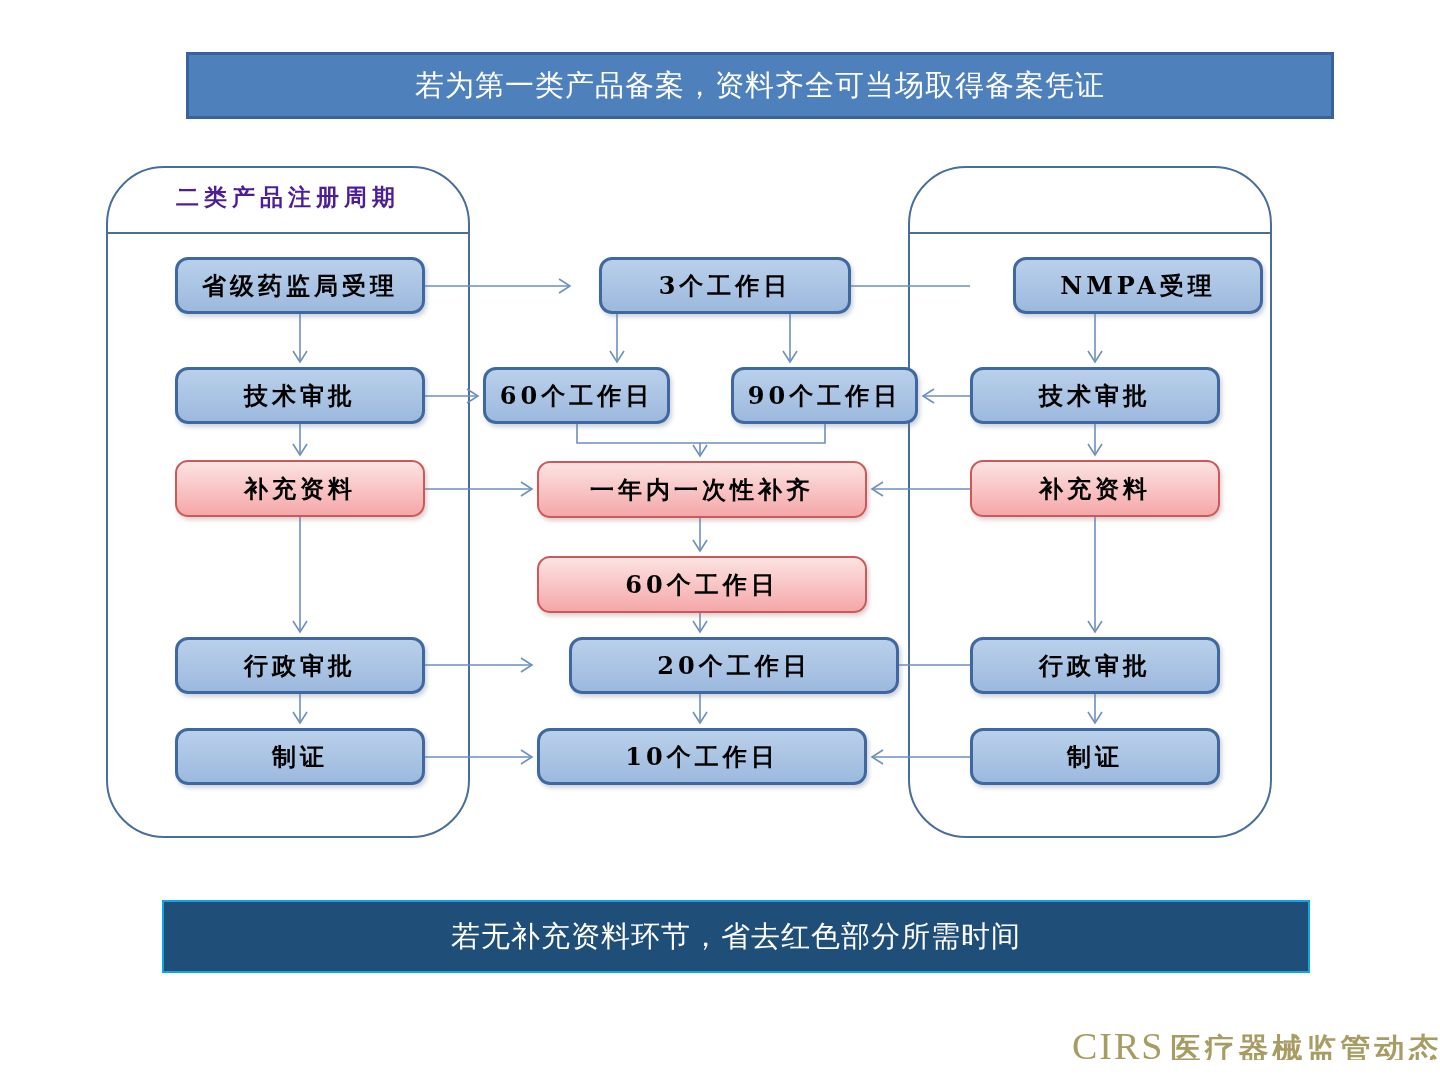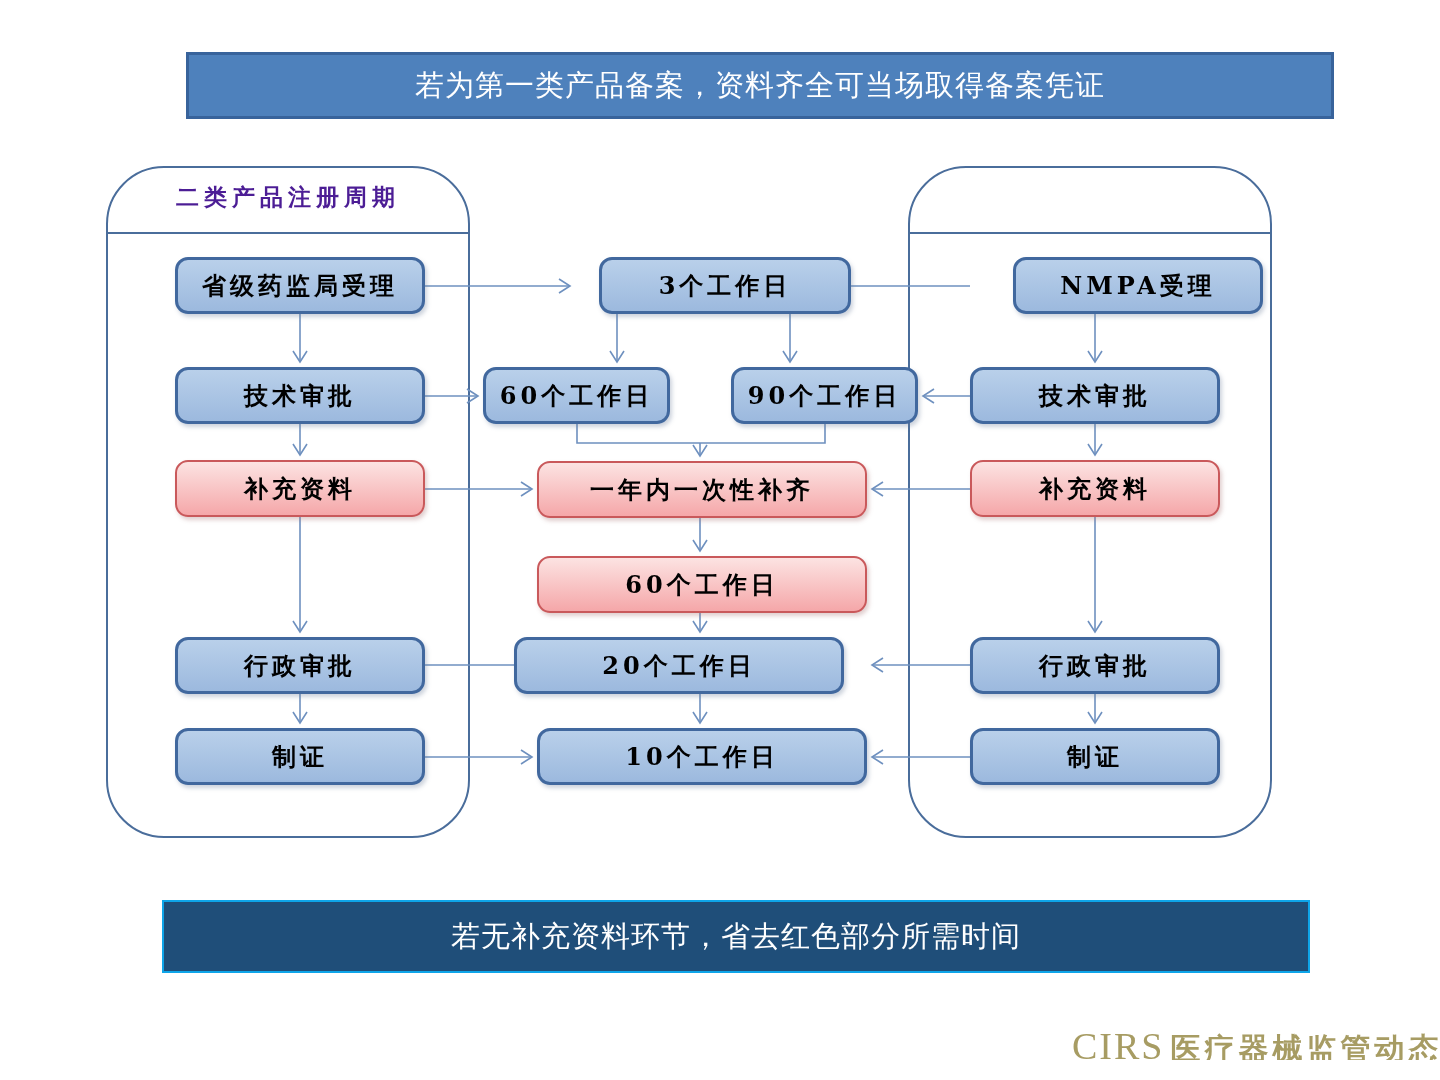--- a/index.html
+++ b/index.html
@@ -204,21 +204,21 @@
   </div>
   <div class="node blue" style="left:731px;top:367px;width:187px;height:57px;">
     <span>90个工作日</span>
   </div>
   <div class="node pink" style="left:537px;top:461px;width:330px;height:57px;">
     <span>一年内一次性补齐</span>
   </div>
   <div class="node pink" style="left:537px;top:556px;width:330px;height:57px;">
     <span>60个工作日</span>
   </div>
-  <div class="node blue" style="left:514px;top:637px;width:330px;height:57px;align-items:center;">
+  <div class="node blue" style="left:569px;top:637px;width:330px;height:57px;align-items:center;">
     <span>20个工作日</span>
   </div>
   <div class="node blue" style="left:537px;top:728px;width:330px;height:57px;">
     <span>10个工作日</span>
   </div>
 
   <div class="node blue" style="left:984px;top:257px;width:250px;height:57px;margin-left:29px;">
     <span>NMPA受理</span>
   </div>
   <div class="node blue" style="left:970px;top:367px;width:250px;height:57px;">

